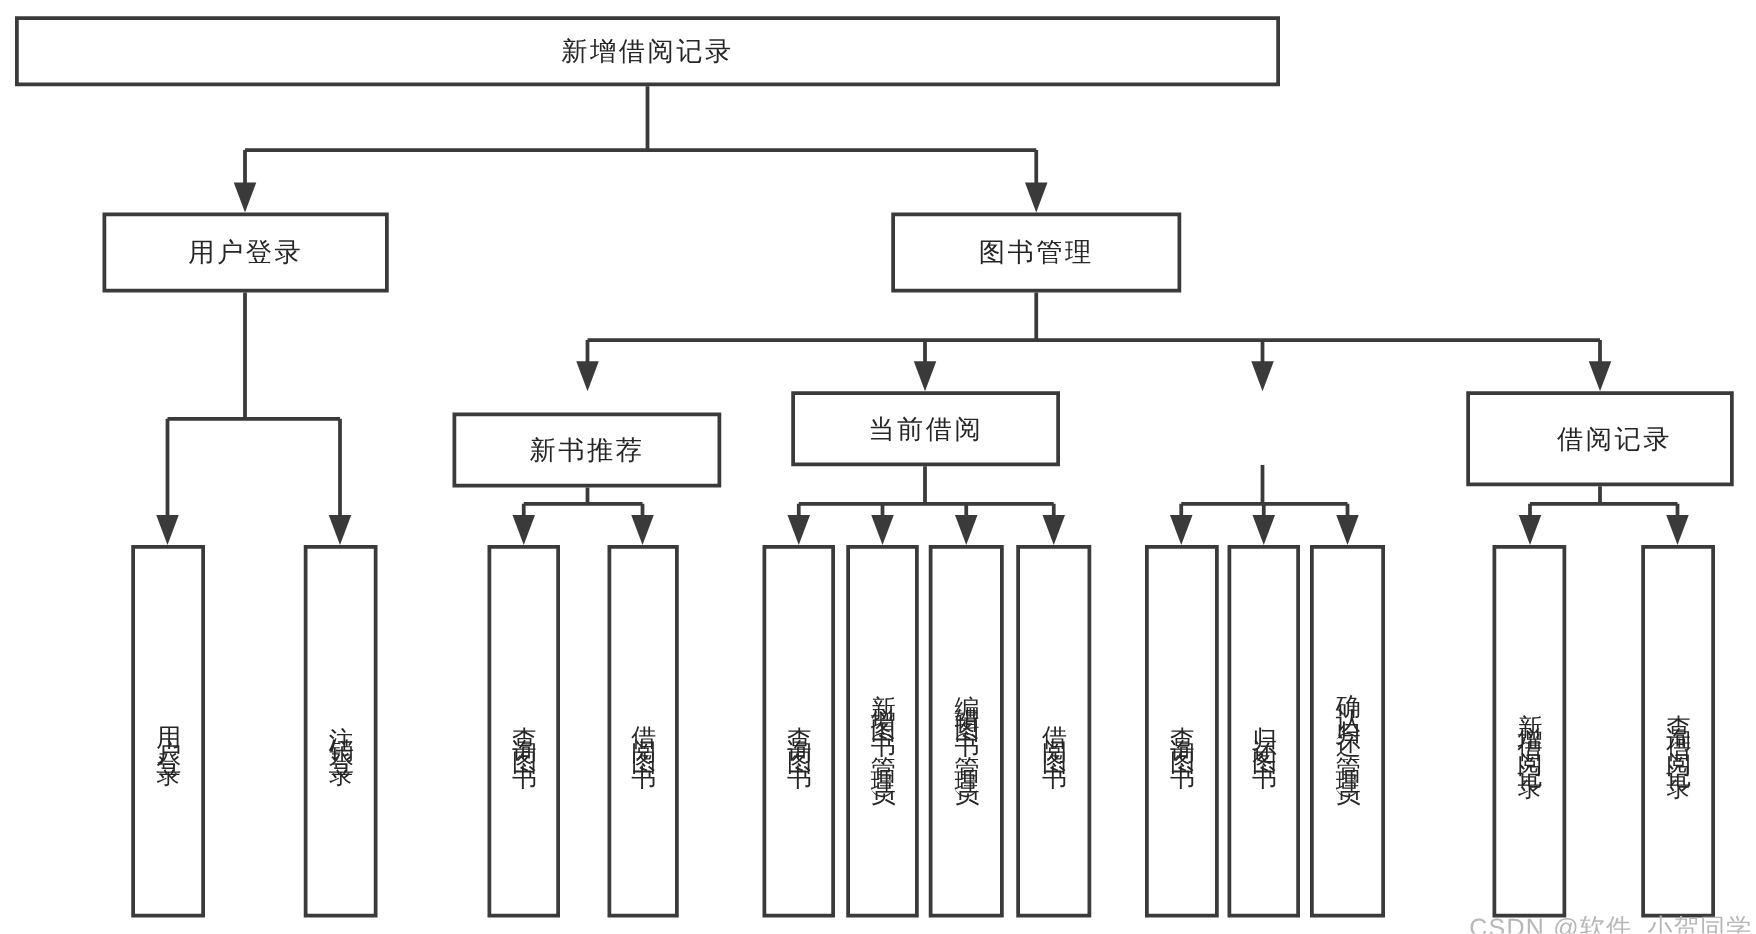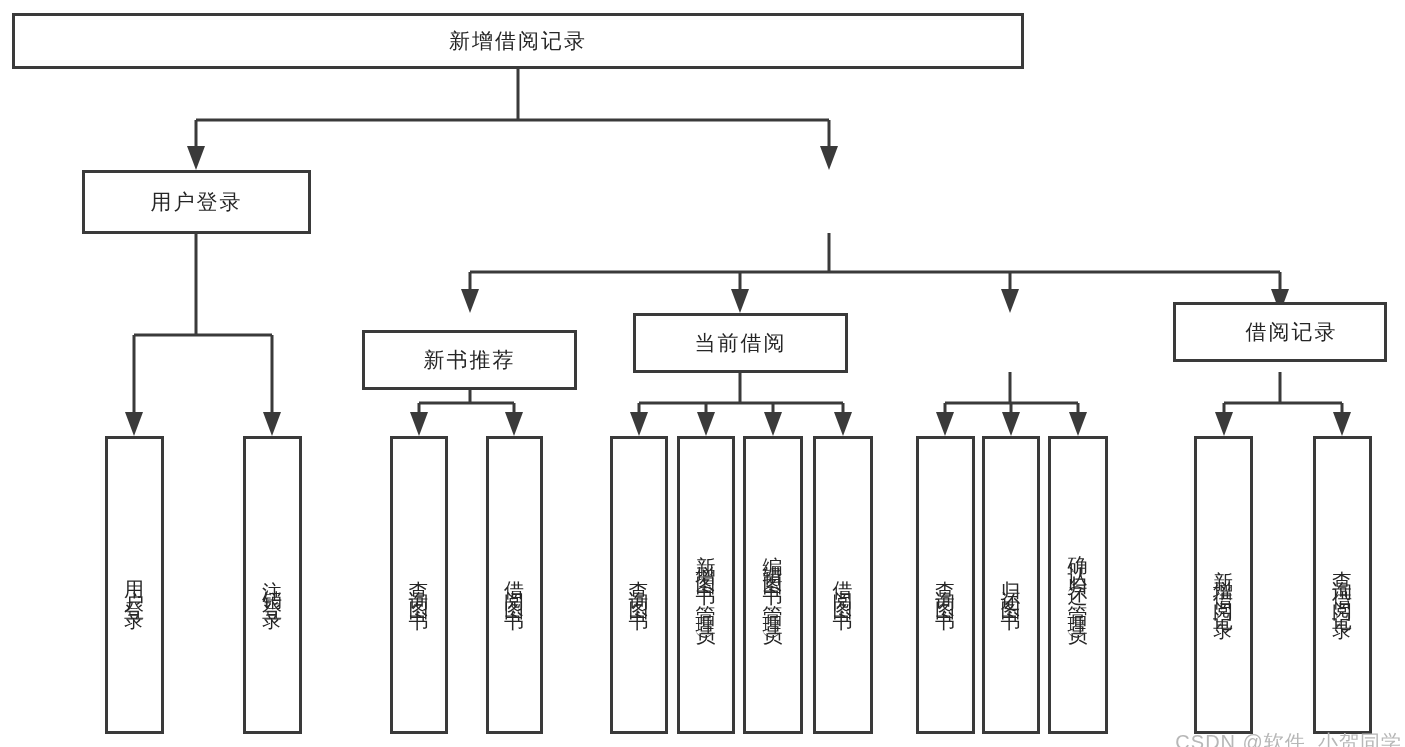--- a/index.html
+++ b/index.html
@@ -35,21 +35,21 @@
     letter-spacing:10px;
     white-space:nowrap;
   }
   
   #node-root            {left:12px;  top:13px;  width:1012px; height:56px;}
   #node-user-login      {left:82px;  top:170px; width:229px;  height:64px;}
   #node-book-management {left:713px; top:170px; width:232px;  height:64px;}
   #node-new-book-recommend{left:362px;top:313px;width:215px;  height:60px;margin-top:17px;}
   #node-book-borrow     {left:633px; top:313px; width:215px;  height:60px;}
   #node-current-borrow  {left:902px; top:313px; width:215px;  height:60px;}
-  #node-borrow-records  {left:1173px;top:302px; width:214px;  height:60px;padding-left:23px;}
+  #node-borrow-records  {left:1173px;top:313px; width:214px;  height:76px;padding-left:23px;}
   .leaf{top:436px;height:298px;}
   #leaf-user-login          {left:105px; width:59px;}
   #leaf-logout              {left:243px; width:59px;}
   #leaf-query-books-1       {left:390px; width:58px;}
   #leaf-borrow-books-1      {left:486px; width:57px;}
   #leaf-query-books-2       {left:610px; width:58px;}
   #leaf-add-book-admin      {left:677px; width:58px;}
   #leaf-edit-book-admin     {left:743px; width:60px;}
   #leaf-borrow-books-2      {left:813px; width:60px;}
   #leaf-query-books-3       {left:916px; width:59px;}
@@ -117,20 +117,23 @@
     </g>
   </svg>
 
   <div class="box" id="node-root">
     <span class="h-label">新增借阅记录</span>
   </div>
 
   <div class="box" id="node-user-login">
     <span class="h-label">用户登录</span>
   </div>
+  <div class="box" id="node-book-management">
+    <span class="h-label">图书管理</span>
+  </div>
 
   <div class="box" id="node-new-book-recommend">
     <span class="h-label">新书推荐</span>
   </div>
   <div class="box" id="node-book-borrow">
     <span class="h-label">当前借阅</span>
   </div>
   <div class="box" id="node-borrow-records">
     <span class="h-label">借阅记录</span>
   </div>

